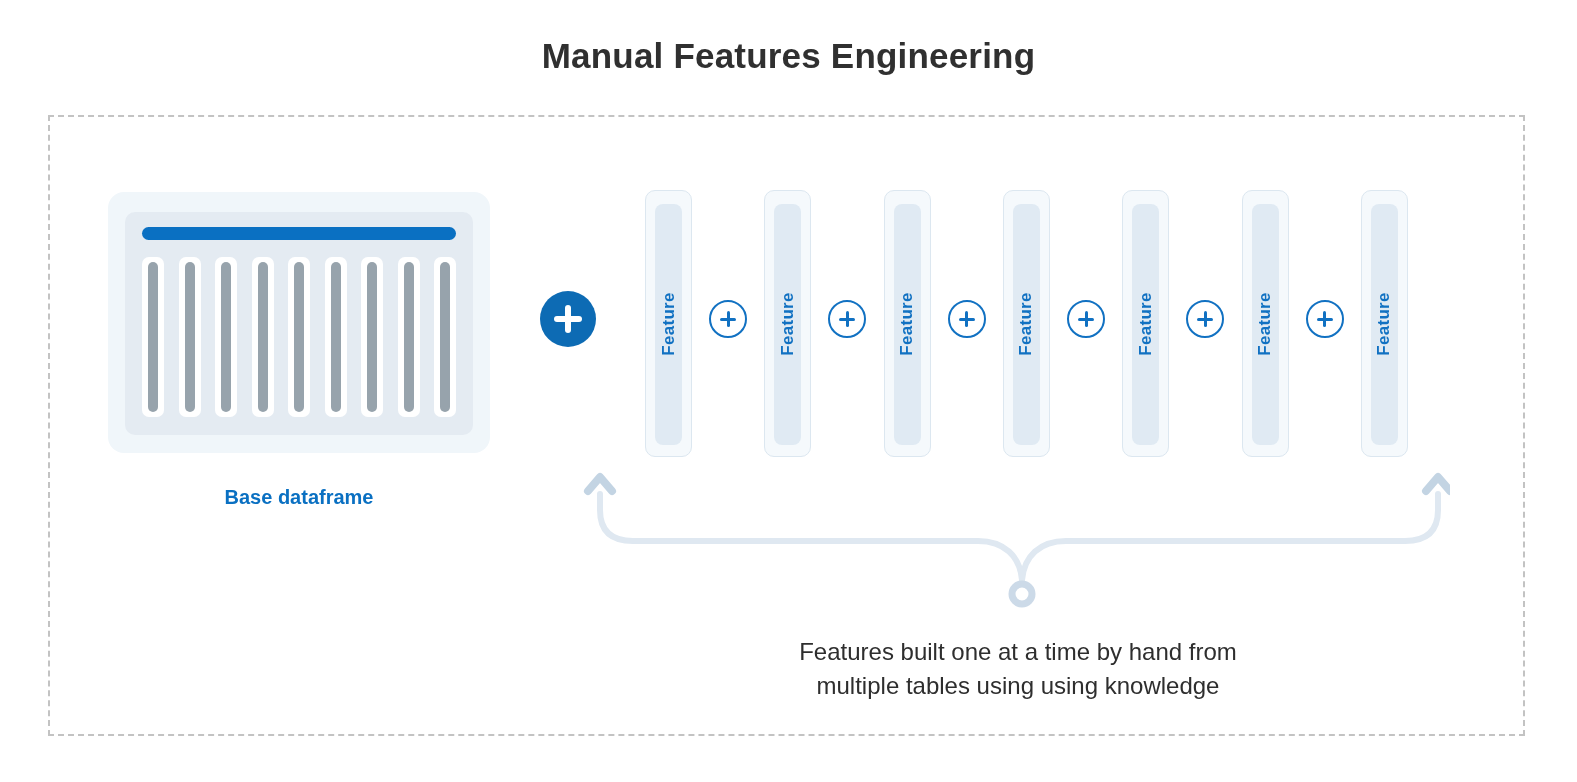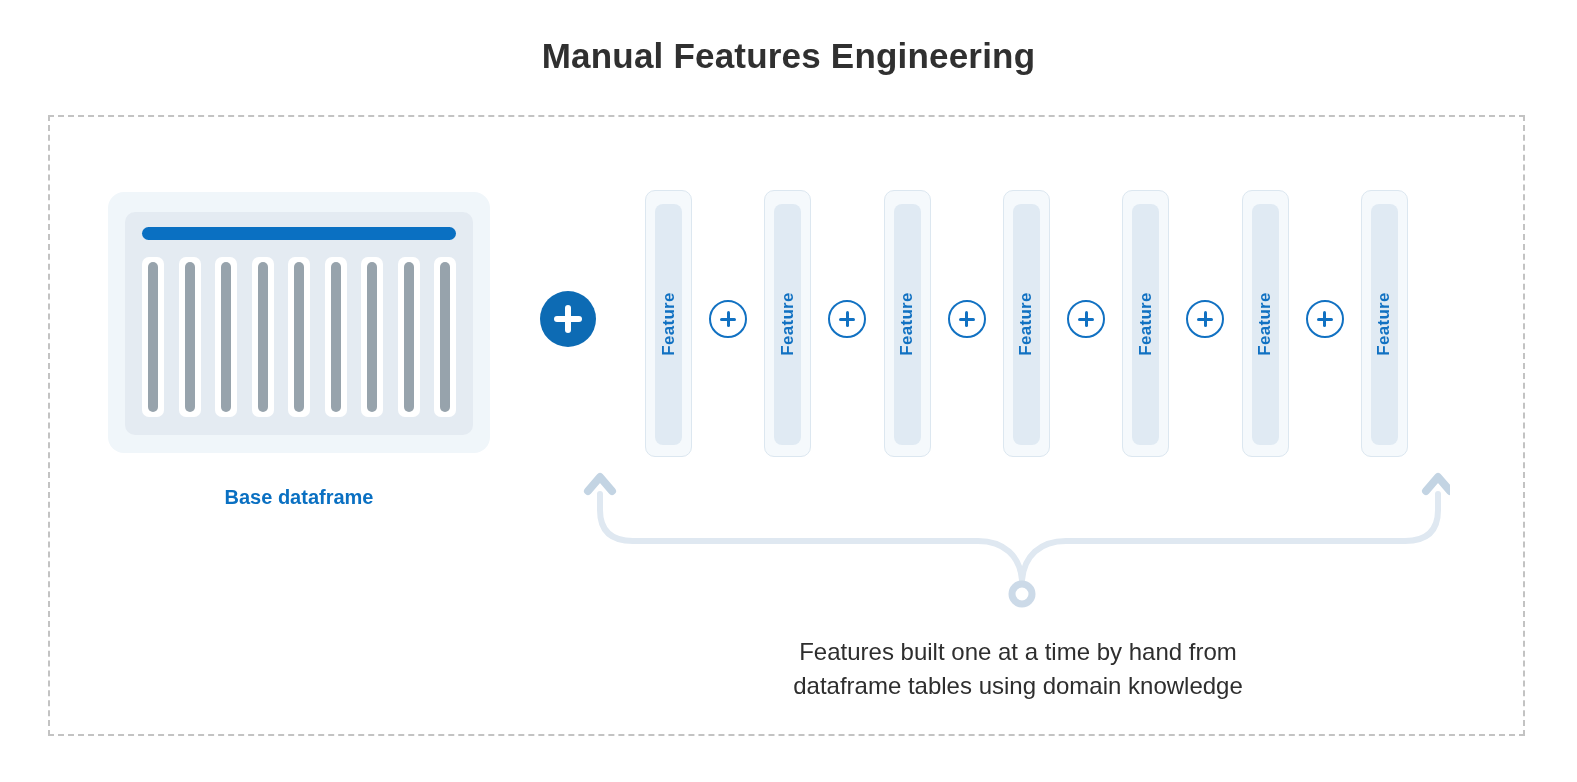--- a/index.html
+++ b/index.html
@@ -229,16 +229,16 @@
   <svg class="brace-svg" viewBox="0 0 870 150">
     <path class="brace-line" d="M 20 26 L 20 42 Q 20 73 53 73 L 398 73 C 424 73 440 88 442 112
              M 858 26 L 858 42 Q 858 73 825 73 L 486 73 C 460 73 444 88 442 112"></path>
     <path class="brace-arrow" d="M 8 23 L 20 9 L 32 23"></path>
     <path class="brace-arrow" d="M 846 23 L 858 9 L 870 23"></path>
     <circle class="brace-ring" cx="442" cy="126" r="10"></circle>
   </svg>
 
   <div class="caption">
     <div>Features built one at a time by hand from</div>
-    <div>dataframe tables using domain knowledge</div>
+    <div>multiple tables using using knowledge</div>
   </div>
 
 </div>
 
 </body></html>

